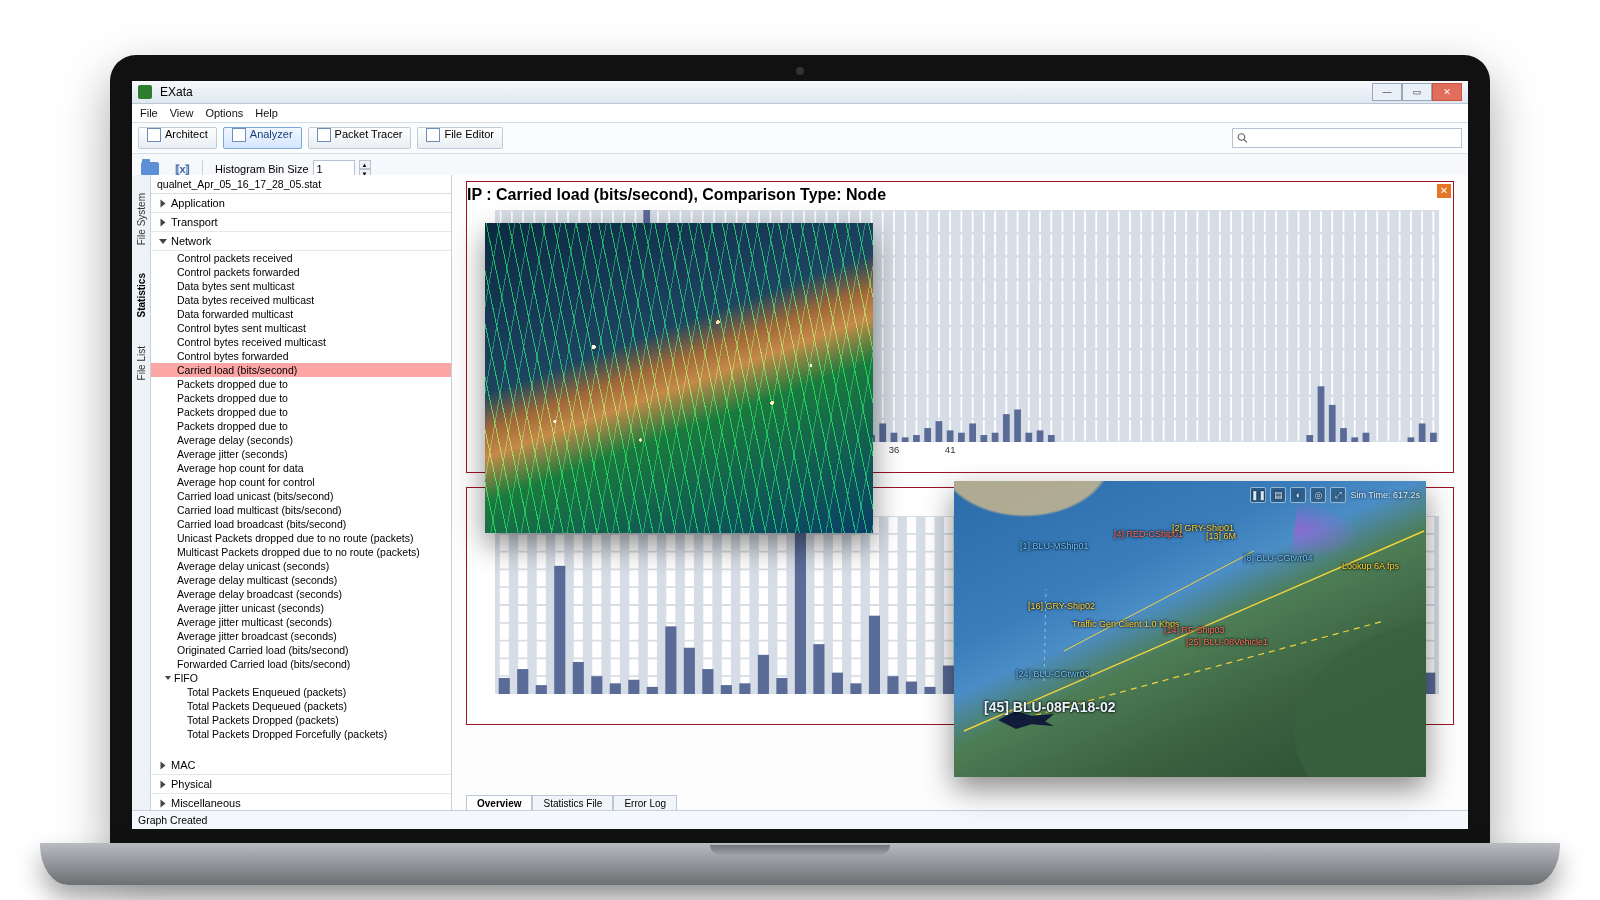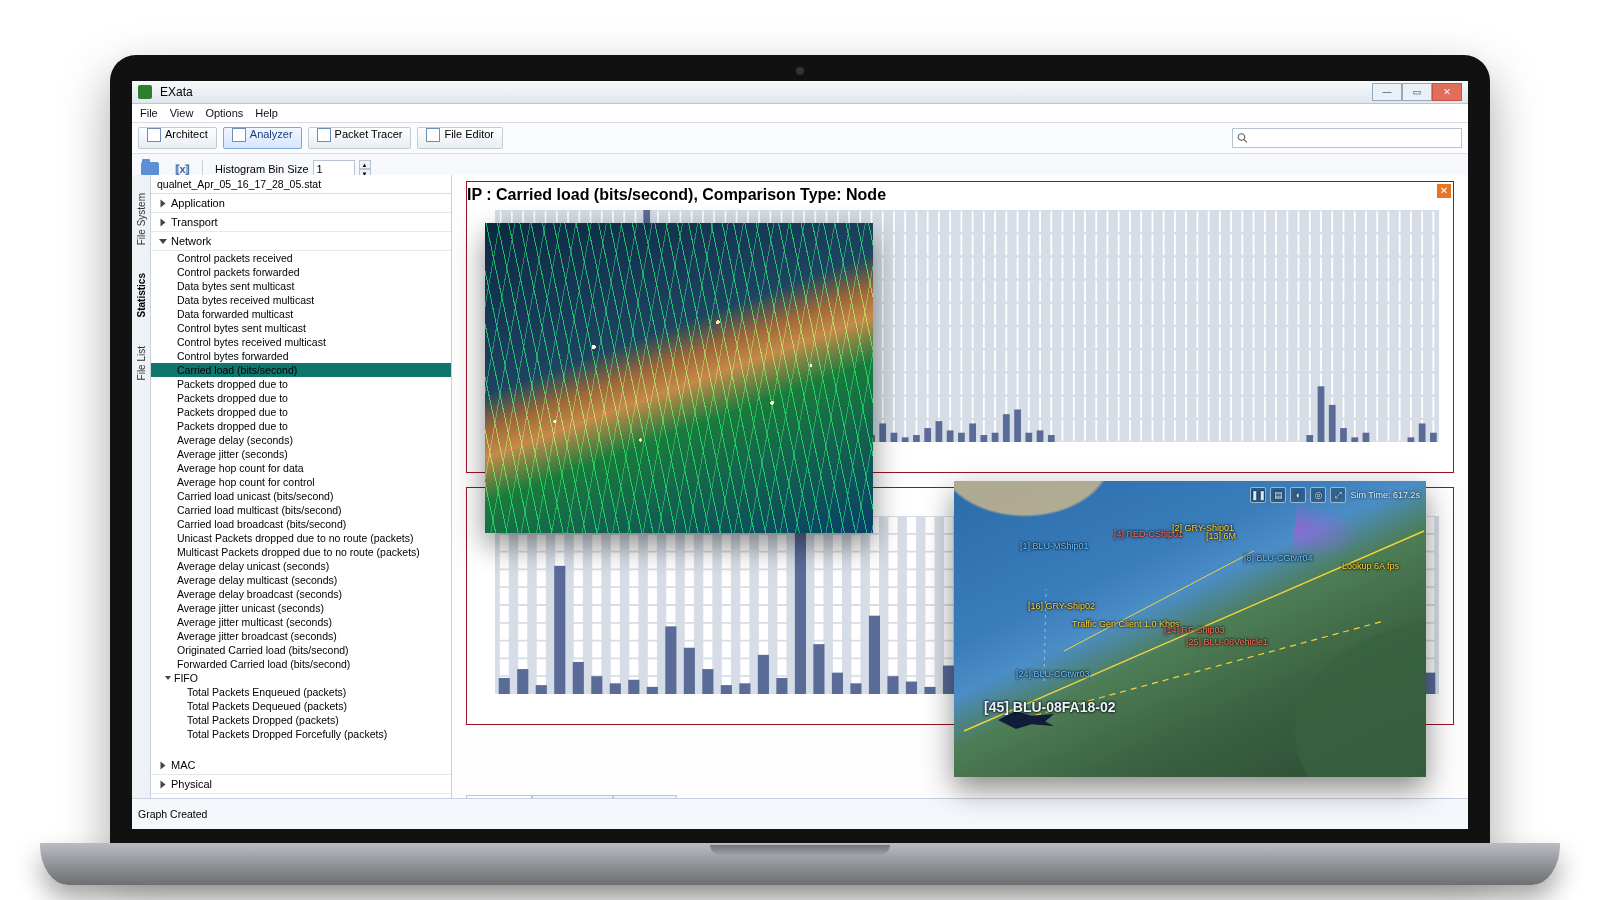--- a/index.html
+++ b/index.html
@@ -40,37 +40,37 @@
   .sidetabs{width:18px;background:#eef2f7;border-right:1px solid #c7d1dd;display:flex;flex-direction:column;align-items:center;gap:28px;padding-top:18px}
   .sidetabs span{writing-mode:vertical-rl;transform:rotate(180deg);font-size:10px;color:#333;cursor:default}
   .sidetabs span.active{font-weight:700;color:#000}
   .leftpane{width:300px;border-right:1px solid #c7d1dd;display:flex;flex-direction:column;background:#fff;min-width:0}
   .crumb{height:18px;border-bottom:1px solid #d6dee8;font-size:10.5px;padding:0 6px;display:flex;align-items:center;overflow:hidden;white-space:nowrap}
   .cat{height:18px;border-bottom:1px solid #e4e9f0;padding:0 8px;display:flex;align-items:center;font-size:11px;cursor:default}
   .cat .tri{width:0;height:0;border-left:4px solid transparent;border-right:4px solid transparent;border-top:5px solid #444;margin-right:4px;transform:rotate(-90deg)}
   .cat.open .tri{transform:none}
   .tree{flex:1;overflow:auto;font-size:10.5px;line-height:14px}
   .tree .node{padding:0 4px 0 26px;white-space:nowrap;cursor:default}
-  .tree .node.sel{background:#0f766e}
+  .tree .node.sel{background:#fca5a5}
   .tree .group{padding-left:14px;display:flex;align-items:center;gap:3px}
   .tree .group .tri2{width:0;height:0;border-left:3px solid transparent;border-right:3px solid transparent;border-top:4px solid #444}
   .rightpane{flex:1;position:relative;background:#fdfdfd}
   .chartbox{position:absolute;border:1px solid #9c1322;background:#fff}
   .chartbox.top{left:14px;top:6px;right:14px;height:290px}
   .chartbox.bot{left:14px;top:312px;right:14px;height:236px}
   .chart-close{position:absolute;right:2px;top:2px;width:14px;height:14px;background:#e57625;color:#fff;font-size:10px;line-height:14px;text-align:center}
   .chart-title{position:absolute;left:0;right:0;top:4px;text-align:left;font-weight:700;font-size:16px}
   .plot{position:absolute;left:28px;right:14px;top:28px;bottom:30px}
   .grid line{stroke:#d6dde6;stroke-width:1}
   .chartbox .xlabels{position:absolute;left:28px;right:14px;bottom:14px;height:14px}
   .chartbox .xlabels span{position:absolute;font-size:9.5px;color:#333;transform:translateX(-50%)}
   .tabsrow{position:absolute;left:14px;bottom:2px;display:flex;gap:0}
   .tabsrow span{border:1px solid #bcc7d4;border-bottom:0;padding:2px 10px;background:#f1f4f9;font-size:10px}
   .tabsrow span.active{background:#fff;font-weight:700}
-  .statusbar{position:absolute;left:0;right:0;bottom:0;height:16px;border-top:1px solid #c7d1dd;background:#f4f7fb;font-size:10.5px;padding:7px 6px;display:flex;align-items:center}
+  .statusbar{position:absolute;left:0;right:0;bottom:0;height:16px;border-top:1px solid #c7d1dd;background:#f4f7fb;font-size:10.5px;padding:1px 6px;display:flex;align-items:center}
   
   .overlay{position:absolute;box-shadow:0 12px 28px rgba(0,0,0,.45)}
   .ov-city{left:353px;top:142px;width:388px;height:310px;background:linear-gradient(160deg,#0d2941 0%,#173a57 25%,#1d455f 38%,#a06839 46%,#c58a49 52%,#1a7a3d 62%,#0a3e66 100%);overflow:hidden}
   .ov-city::before{content:"";position:absolute;inset:0;background:
      repeating-linear-gradient(78deg,rgba(17,255,60,.0) 0 10px,rgba(17,255,60,.85) 10px 11px) ,
      repeating-linear-gradient(100deg,rgba(17,255,60,.0) 0 14px,rgba(34,255,90,.55) 14px 15px);mix-blend-mode:screen;opacity:.8}
   .ov-city::after{content:"";position:absolute;inset:0;background:
      radial-gradient(2px 2px at 28% 40%,#fff5c6 99%,transparent),
      radial-gradient(2px 2px at 60% 32%,#ffd27a 99%,transparent),
      radial-gradient(2px 2px at 74% 58%,#ffe9a0 99%,transparent),
@@ -424,20 +424,25 @@
                 <rect x="90.71428571428572" y="98" width="0.7142857142857143" height="2" fill="#5a6b98"></rect>
                 <rect x="91.90476190476191" y="96" width="0.7142857142857143" height="4" fill="#5a6b98"></rect>
                 <rect x="93.0952380952381" y="100" width="0.7142857142857143" height="0" fill="#5a6b98"></rect>
                 <rect x="94.28571428571429" y="100" width="0.7142857142857143" height="0" fill="#5a6b98"></rect>
                 <rect x="95.47619047619048" y="100" width="0.7142857142857143" height="0" fill="#5a6b98"></rect>
                 <rect x="96.66666666666667" y="98" width="0.7142857142857143" height="2" fill="#5a6b98"></rect>
                 <rect x="97.85714285714286" y="92" width="0.7142857142857143" height="8" fill="#5a6b98"></rect>
                 <rect x="99.04761904761905" y="96" width="0.7142857142857143" height="4" fill="#5a6b98"></rect>
               </svg>
           </div>
+          <div class="xlabels" id="xlab0">
+              <span style="left: 36.3095%;">31</span>
+              <span style="left: 42.2619%;">36</span>
+              <span style="left: 48.2143%;">41</span>
+            </div>
         </div>
         <div class="chartbox bot">
           <div class="plot">
             <svg width="100%" height="100%" viewBox="0 0 100 100" preserveAspectRatio="none" id="plot1">
                 <g class="grid">
                   <line x1="0" y1="0" x2="100" y2="0"></line>
                   <line x1="0" y1="10" x2="100" y2="10"></line>
                   <line x1="0" y1="20" x2="100" y2="20"></line>
                   <line x1="0" y1="30" x2="100" y2="30"></line>
                   <line x1="0" y1="40" x2="100" y2="40"></line>

